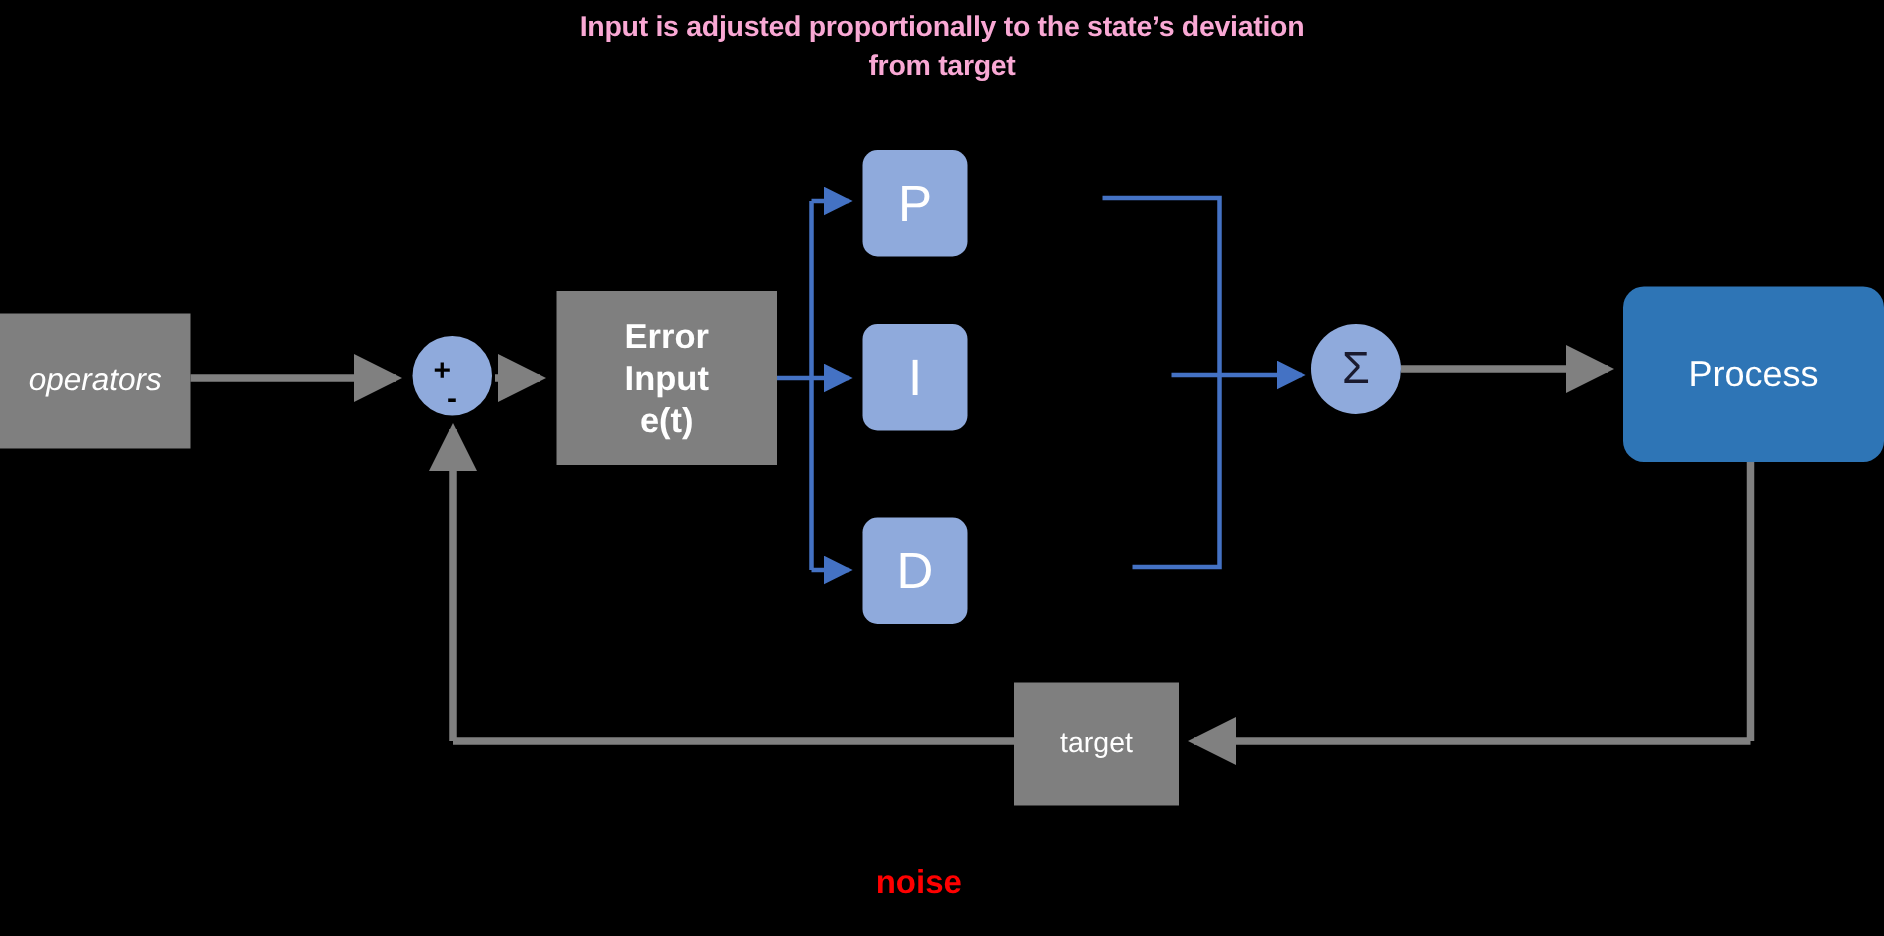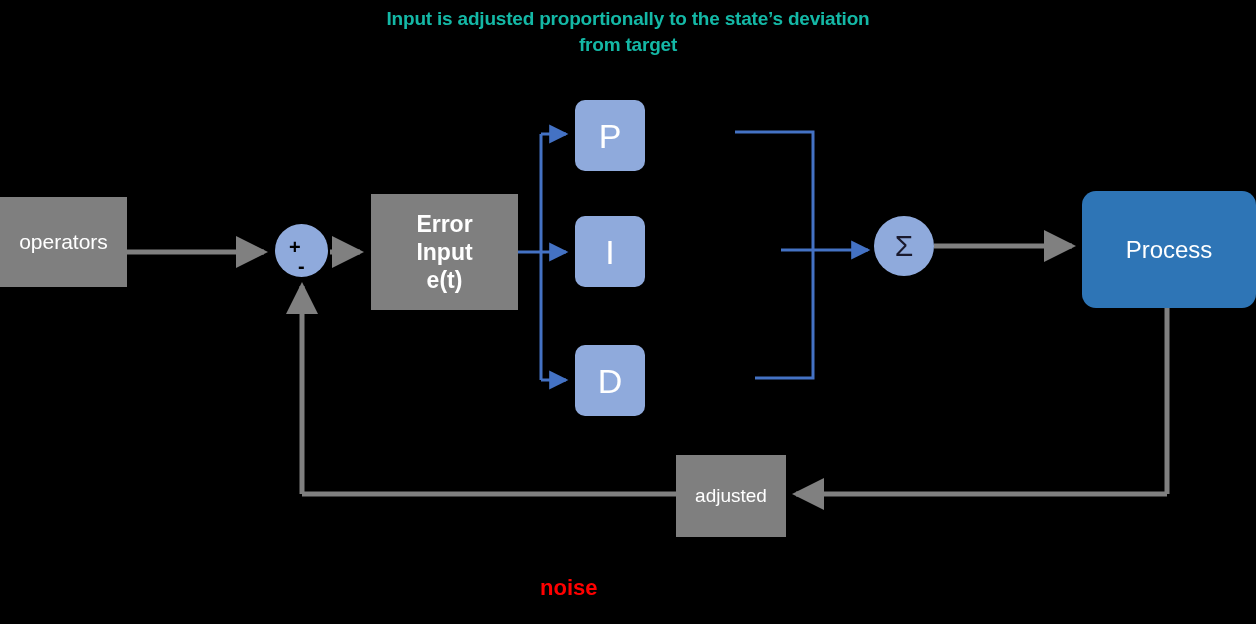--- a/index.html
+++ b/index.html
@@ -44,30 +44,31 @@
   .circle {
     background: #8faadc;
     border-radius: 50%;
   }
   #title {
     position: absolute;
     left: 378px;
     top: 6px;
     width: 500px;
     text-align: center;
-    color: #14b8a6;
+    color: #f9a8d4;
     font-size: 19px;
     font-weight: bold;
     line-height: 26px;
     letter-spacing: -0.2px;
   }
   #operators {
-    left: 0px; top: 197px;
+    left: 0px; top: 209px;
     width: 127px; height: 90px;
     font-size: 21px;
+    font-style: italic;
   }
   #error-signal {
     left: 371px; top: 194px;
     width: 147px; height: 116px;
     font-size: 23px;
     font-weight: bold;
     line-height: 28px;
   }
   #sensors {
     left: 676px; top: 455px;
@@ -107,20 +108,21 @@
     font-size: 20px;
   }
   #sign-minus {
     left: 298px; top: 256px;
     font-size: 20px;
   }
   #noise {
     position: absolute;
     left: 540px; top: 575px;
     width: 145px;
+    text-align: center;
     color: #ff0000;
     font-size: 22px;
     font-weight: bold;
   }
 </style>
 </head>
 <body>
 
 <div id="stage">
 
@@ -194,18 +196,18 @@
 
   <div class="node circle" id="error-junction"></div>
   <div class="sign" id="sign-plus">+</div>
   <div class="sign" id="sign-minus">-</div>
 
   <div class="node process-box" id="process">
     <span>Process</span>
   </div>
 
   <div class="node gray-box" id="sensors">
-    <span>adjusted</span>
+    <span>target</span>
   </div>
 
   <div id="noise">noise</div>
 
 </div>
 
 </body></html>

